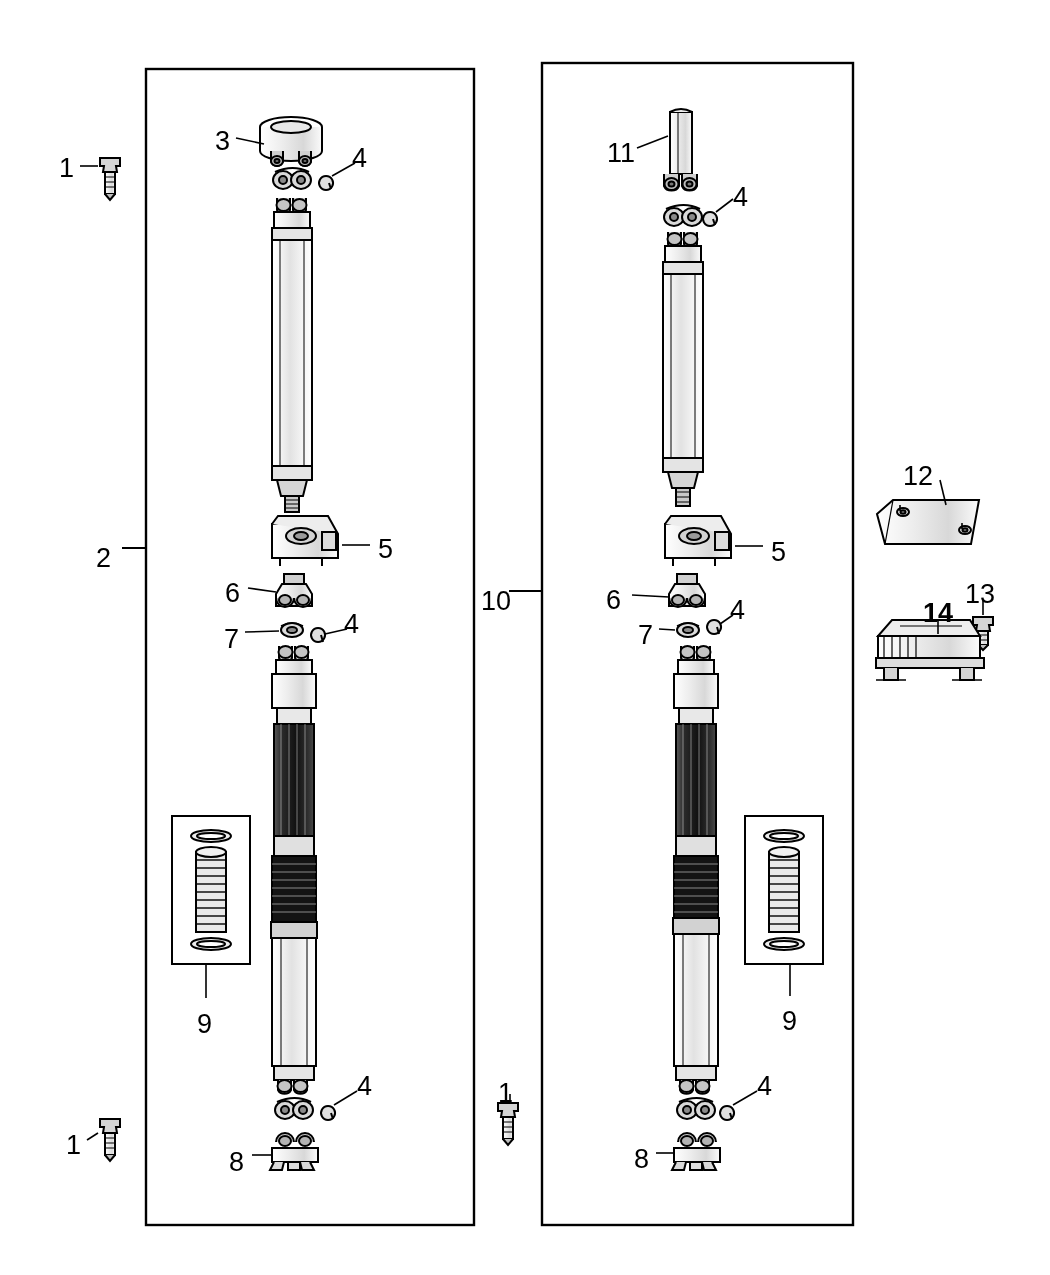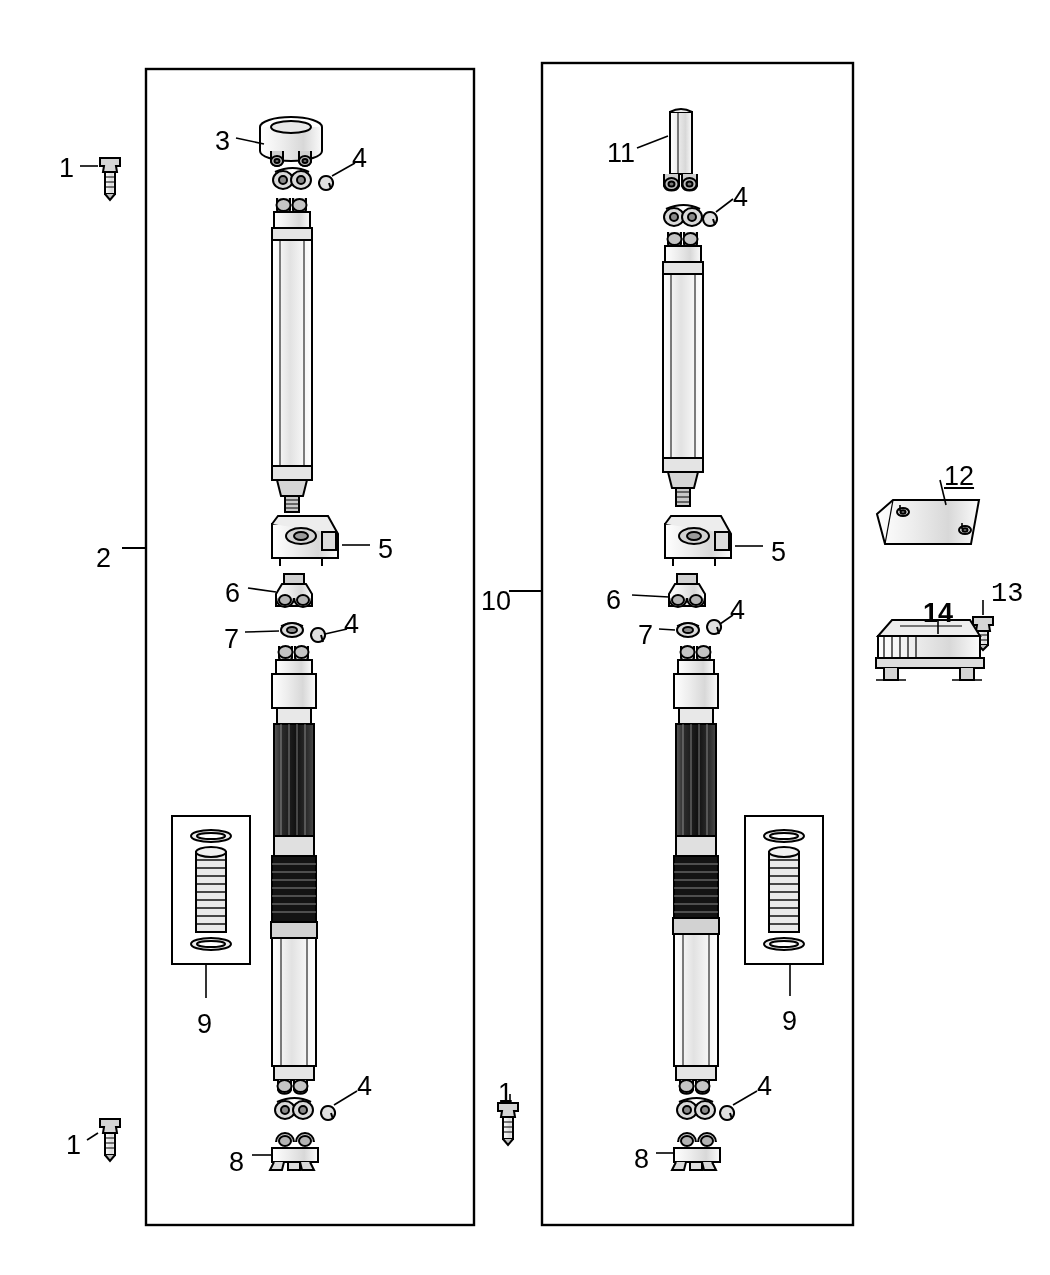--- a/index.html
+++ b/index.html
@@ -458,26 +458,26 @@
 <div class="callout" style="left:378px; top:536px;">5</div>
 <div class="callout" style="left:225px; top:580px;">6</div>
 <div class="callout" style="left:224px; top:626px;">7</div>
 <div class="callout" style="left:344px; top:611px;">4</div>
 <div class="callout" style="left:197px; top:1011px;">9</div>
 <div class="callout" style="left:357px; top:1073px;">4</div>
 <div class="callout" style="left:66px; top:1132px;">1</div>
 <div class="callout" style="left:229px; top:1149px;">8</div>
 <div class="callout" style="left:607px; top:140px;">11</div>
 <div class="callout" style="left:733px; top:184px;">4</div>
-<div class="callout" style="left:944px; top:463px;text-decoration:underline;">12</div>
+<div class="callout" style="left:903px; top:463px;">12</div>
 <div class="callout" style="left:481px; top:588px;">10</div>
 <div class="callout" style="left:771px; top:539px;">5</div>
 <div class="callout" style="left:606px; top:587px;">6</div>
 <div class="callout" style="left:638px; top:622px;">7</div>
 <div class="callout" style="left:730px; top:597px;">4</div>
-<div class="callout" style="left:991px; top:581px;font-family:Liberation Mono, monospace;">13</div>
+<div class="callout" style="left:965px; top:581px;">13</div>
 <div class="callout" style="left:923px; top:600px;font-weight:bold;">14</div>
 <div class="callout" style="left:782px; top:1008px;">9</div>
 <div class="callout" style="left:498px; top:1080px;">1</div>
 <div class="callout" style="left:757px; top:1073px;">4</div>
 <div class="callout" style="left:634px; top:1146px;">8</div>
 
 </div>
 
 </body></html>

